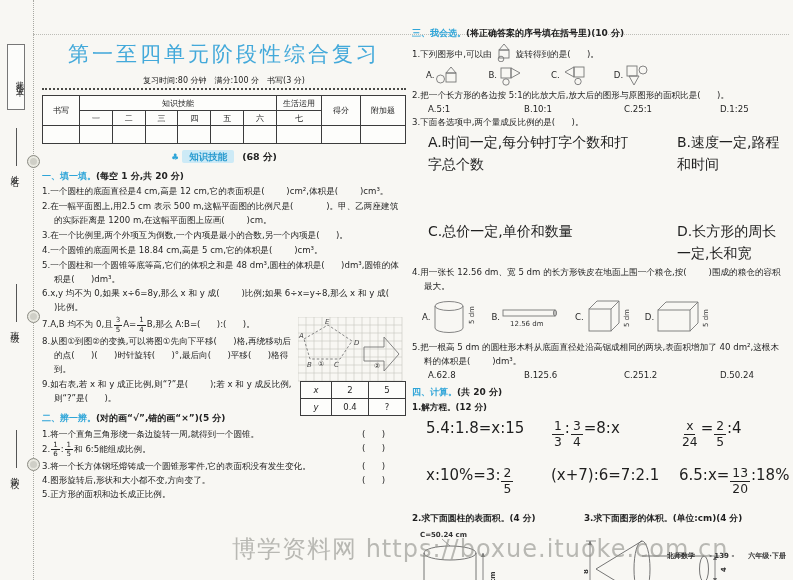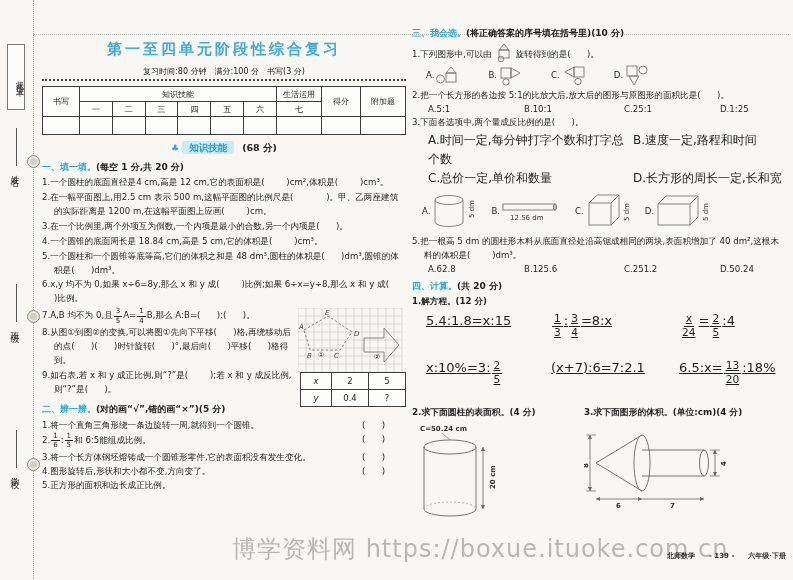--- a/index.html
+++ b/index.html
@@ -13,21 +13,21 @@
             font-size:8px;letter-spacing:2px;text-align:center;color:#333;padding-top:3px;box-sizing:border-box;}
   .v-line{position:absolute;left:16px;width:0;border-left:1px solid #555;height:38px;}
   .v-label{position:absolute;left:8px;writing-mode:vertical-rl;text-orientation:upright;
            font-size:9px;letter-spacing:3px;color:#222;}
   .ring{position:absolute;left:27px;width:11px;height:11px;border-radius:50%;
         background:#cfcfc7;border:1px solid #8e8e86;box-shadow:inset 0 0 0 2px #e9e9e1;}
   
   .left-col{position:absolute;left:42px;top:40px;width:364px;}
   .right-col{position:absolute;left:412px;top:27px;width:374px;}
   
-  .title{text-align:center;font-size:15px;font-weight:bold;color:#43a9da;letter-spacing:3px;margin:0 0 7px 0;}
+  .title{text-align:center;font-size:21px;font-weight:normal;color:#43a9da;letter-spacing:3px;margin:0 0 7px 0;}
   .subtitle{text-align:center;font-size:8px;font-weight:normal;color:#222;margin-bottom:2px;white-space:pre-wrap;}
   .dotted-rule{border-top:2px dotted #4a4a46;margin-bottom:5px;}
   table.score{border-collapse:collapse;width:364px;table-layout:fixed;}
   table.score td{border:1px solid #3c3c3c;font-size:8px;text-align:center;padding:1px 0;height:12px;background:#fdfdfb;}
   table.score tr.blank td{height:15px;}
   
   .badge-row{text-align:center;margin:7px 0 6px 0;font-size:9.5px;font-weight:bold;}
   .badge-icon{color:#2fa5d8;margin-right:3px;font-size:9px;}
   .badge-label{background:#cdeaf6;color:#2b9cd0;padding:1px 7px;border-radius:2px;}
   .badge-pts{color:#222;margin-left:8px;}
@@ -42,28 +42,28 @@
   .tf-row{display:flex;font-size:8.6px;line-height:1.65;}
   .tf-text{flex:1;white-space:pre-wrap;padding-left:12px;text-indent:-12px;}
   .tf-br{width:44px;text-align:left;white-space:pre-wrap;}
   
   .frac{display:inline-flex;flex-direction:column;align-items:center;vertical-align:middle;
         font-size:0.82em;line-height:1.2;margin:0 1px;text-indent:0;}
   .frac .fn{border-bottom:1px solid #222;padding:0 2px;}
   .frac .fd{padding:0 2px;}
   
   .opt-grid4{display:grid;grid-template-columns:96px 100px 96px 1fr;font-size:8.6px;padding-left:16px;margin-bottom:2px;}
-  .opt-grid2{display:grid;grid-template-columns:205px 1fr;font-size:12px;padding-left:16px;margin-bottom:2px;line-height:1.6;}
+  .opt-grid2{display:grid;grid-template-columns:205px 1fr;font-size:14px;padding-left:16px;margin-bottom:2px;line-height:1.6;gap:44px;}
   .shape-opts{display:flex;gap:26px;padding-left:14px;align-items:flex-end;margin:2px 0 3px 0;font-size:8.6px;}
   .shape-opt{display:flex;align-items:center;gap:1px;}
   .fig-opts{display:flex;gap:12px;padding-left:10px;align-items:center;margin:3px 0 4px 0;font-size:8.6px;}
   .fig-opt{display:flex;align-items:center;gap:1px;}
   
   .eq-grid{display:grid;grid-template-columns:125px 128px 1fr;padding-left:14px;margin-top:4px;}
-  .eq{font-size:13px;height:47px;display:flex;align-items:flex-start;white-space:pre-wrap;text-decoration:underline;}
+  .eq{font-size:15px;height:47px;display:flex;align-items:flex-start;white-space:pre-wrap;}
   
   .calc-figs{display:grid;grid-template-columns:172px 1fr;font-size:8.8px;font-weight:bold;}
   .calc-figs .cap{white-space:pre-wrap;margin-bottom:2px;}
   svg text{font-family:"DejaVu Sans",sans-serif;}
   .figtxt{font-size:7px;fill:#333;}
   .figlbl{font-size:7px;font-style:italic;fill:#444;}
   
   table.xy{border-collapse:collapse;}
   table.xy td{border:1px solid #3c3c3c;width:34px;height:14px;text-align:center;font-size:8.5px;background:#fdfdfb;}
   table.xy td:first-child{width:28px;font-style:italic;}
@@ -261,20 +261,21 @@
     </div>
 
     <div class="q">3.下面各选项中,两个量成反比例的是(      )。</div>
     <div class="opt-grid2">
       <span>A.时间一定,每分钟打字个数和打字总个数</span>
       <span>B.速度一定,路程和时间</span>
       <span>C.总价一定,单价和数量</span>
       <span>D.长方形的周长一定,长和宽</span>
     </div>
 
+    <div class="q">4.用一张长 12.56 dm、宽 5 dm 的长方形铁皮在地面上围一个粮仓,按(        )围成的粮仓的容积最大。</div>
     <div class="fig-opts">
       <span class="fig-opt">
           <span>A.</span>
           <svg width="48" height="40" viewBox="0 0 48 40">
             <ellipse cx="18" cy="9" rx="14" ry="4.5" fill="none" stroke="#777" stroke-width="0.9"></ellipse>
             <path d="M4,9V31 M32,9V31 M4,31A14,4.5 0 0 0 32,31" fill="none" stroke="#777" stroke-width="0.9"></path>
             <text class="figtxt" transform="rotate(-90 40,20)" x="33" y="23">5 dm</text>
           </svg>
         </span>
       <span class="fig-opt">

